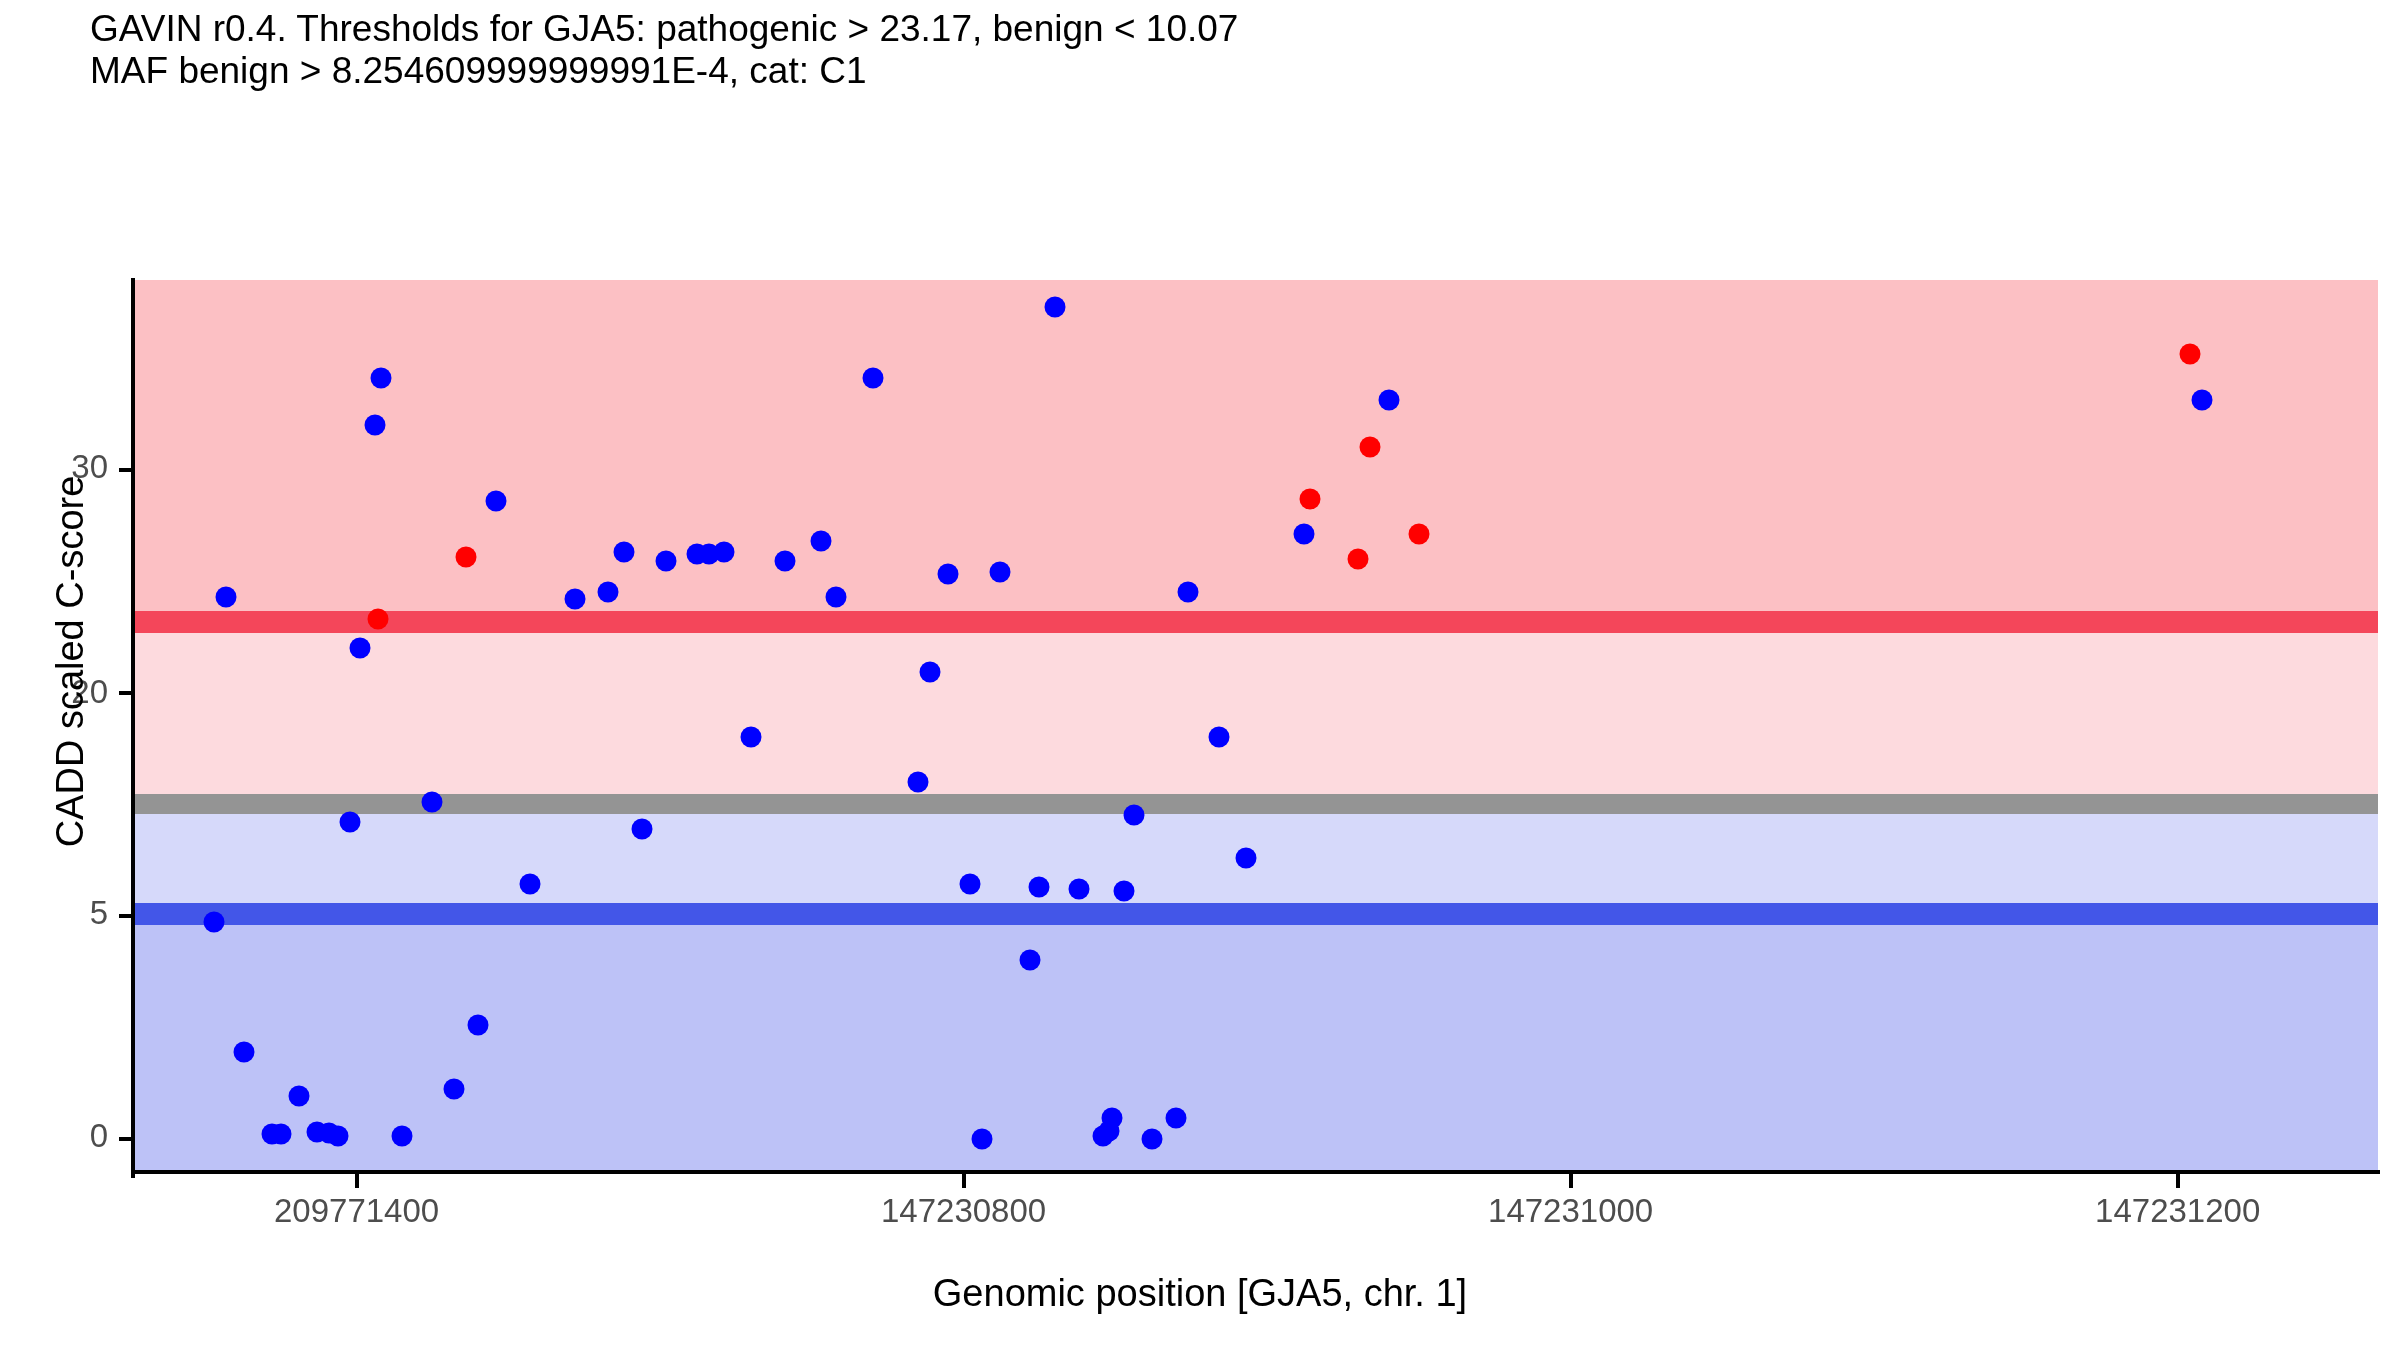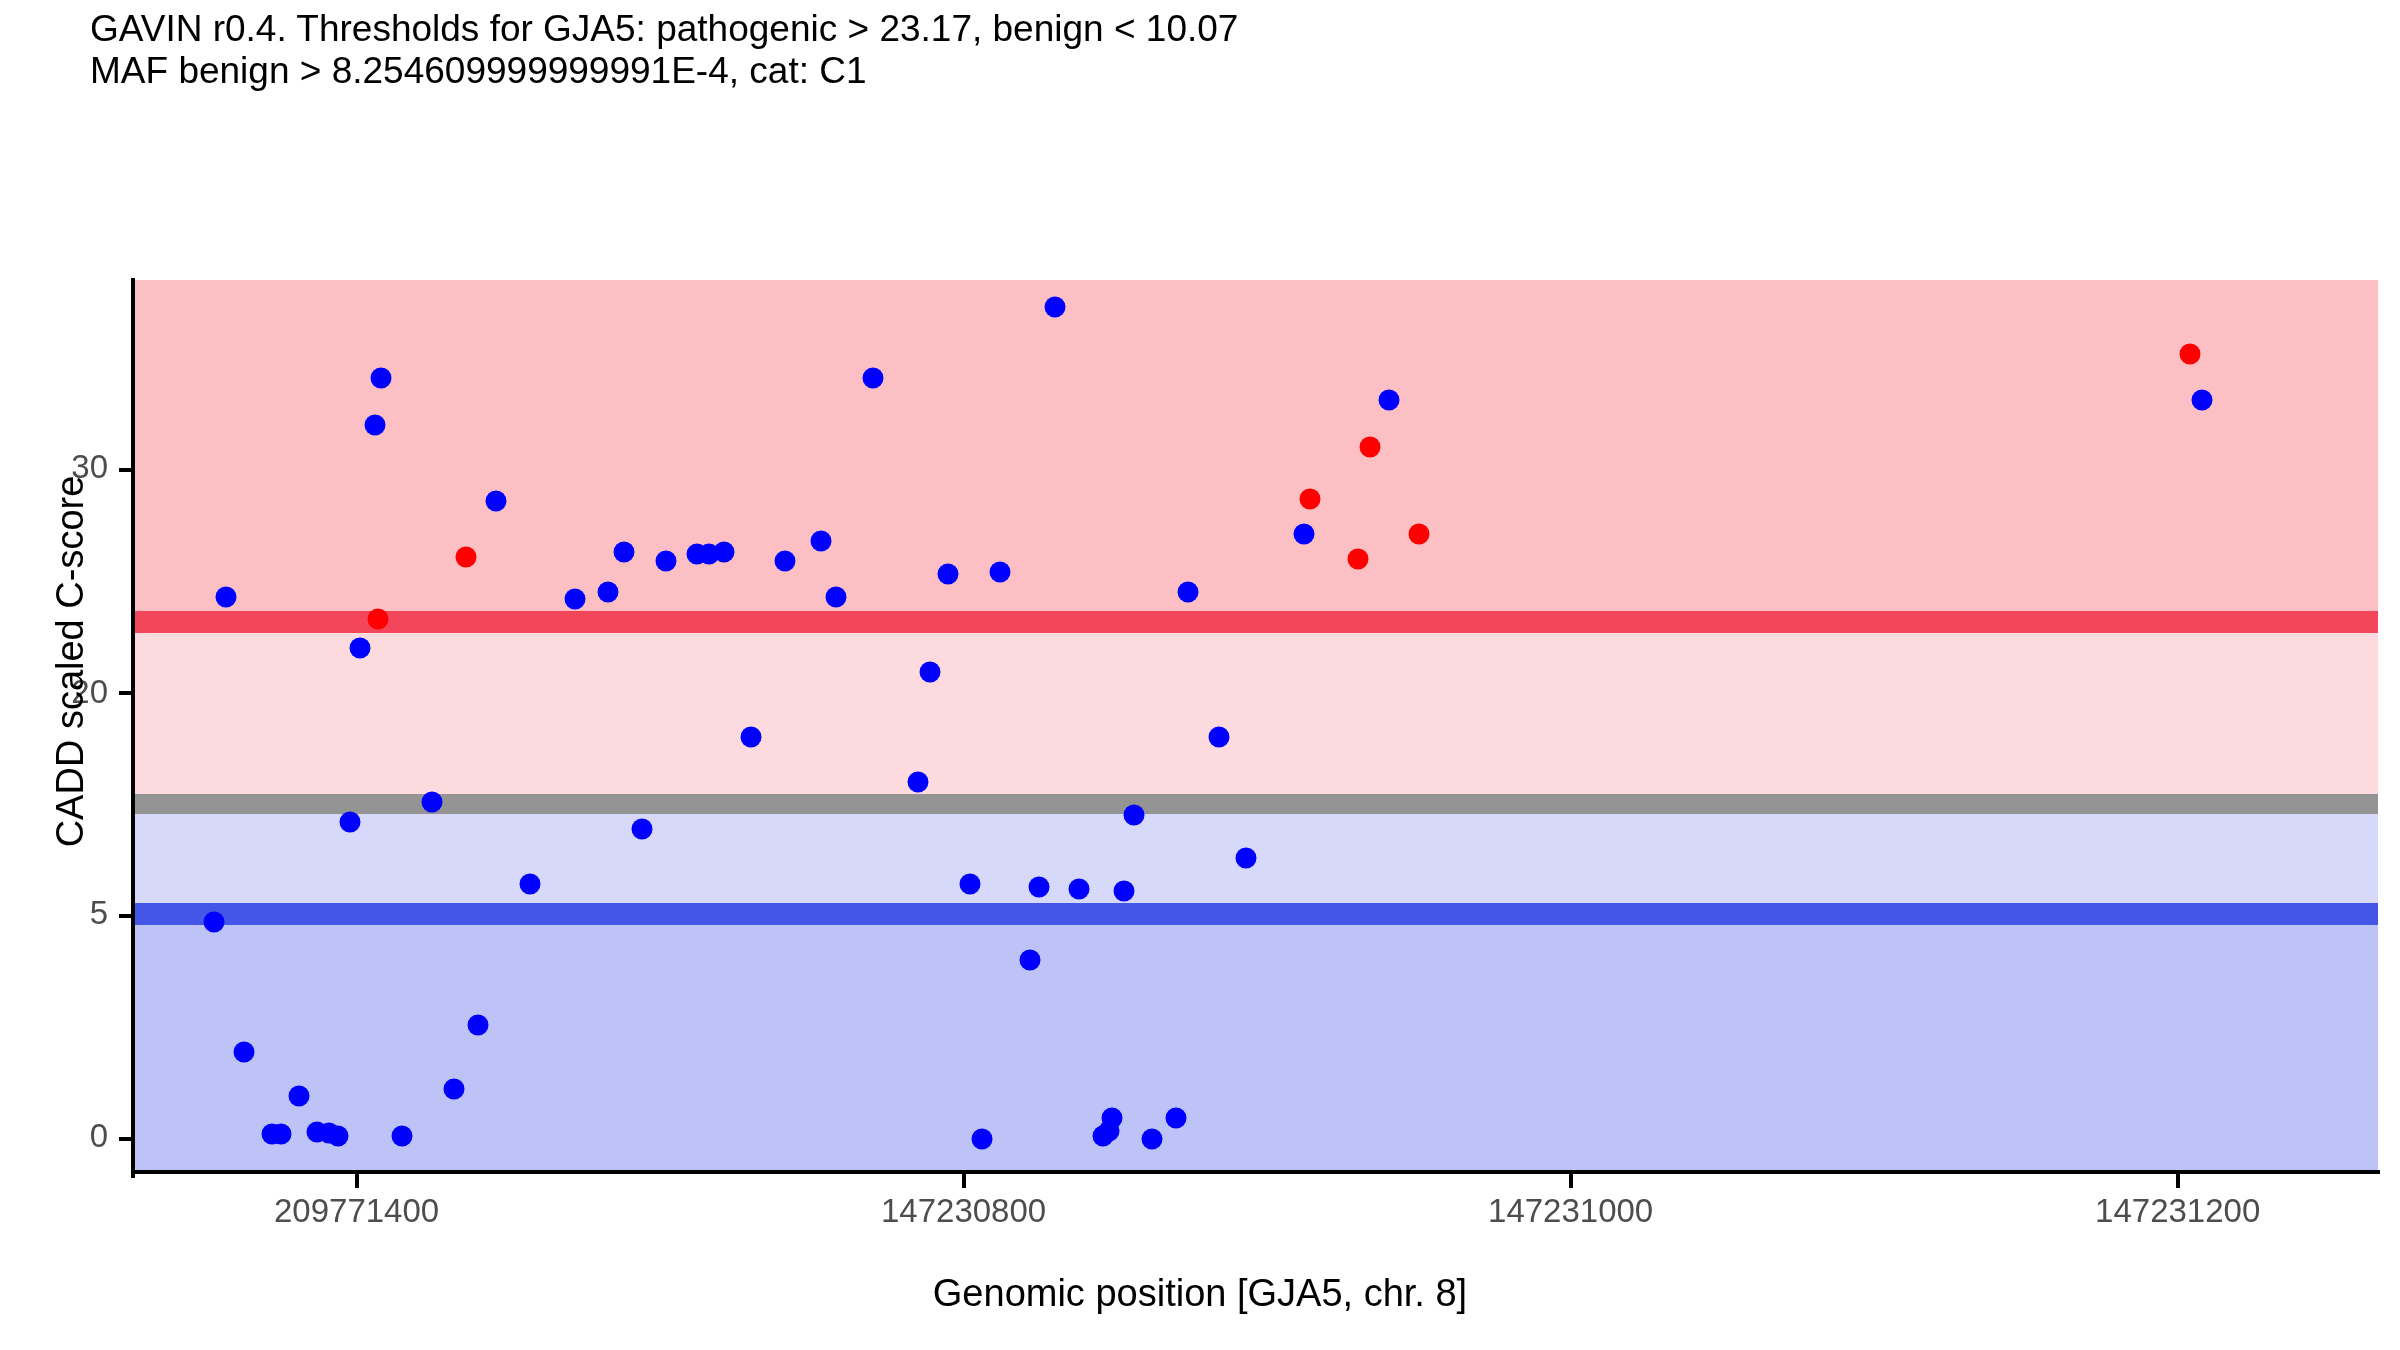--- a/index.html
+++ b/index.html
@@ -141,15 +141,15 @@
       <div class="xtlabel" style="left: 356.568px;">209771400</div>
       <div class="xtick" style="left: 961.605px;"></div>
       <div class="xtlabel" style="left: 963.605px;">147230800</div>
       <div class="xtick" style="left: 1568.64px;"></div>
       <div class="xtlabel" style="left: 1570.64px;">147231000</div>
       <div class="xtick" style="left: 2175.68px;"></div>
       <div class="xtlabel" style="left: 2177.68px;">147231200</div>
     </div>
 
   <div id="y-axis-title">CADD scaled C-score</div>
-  <div id="x-axis-title">Genomic position [GJA5, chr. 8]</div>
+  <div id="x-axis-title">Genomic position [GJA5, chr. 1]</div>
 
 </div>
 
 </body></html>

